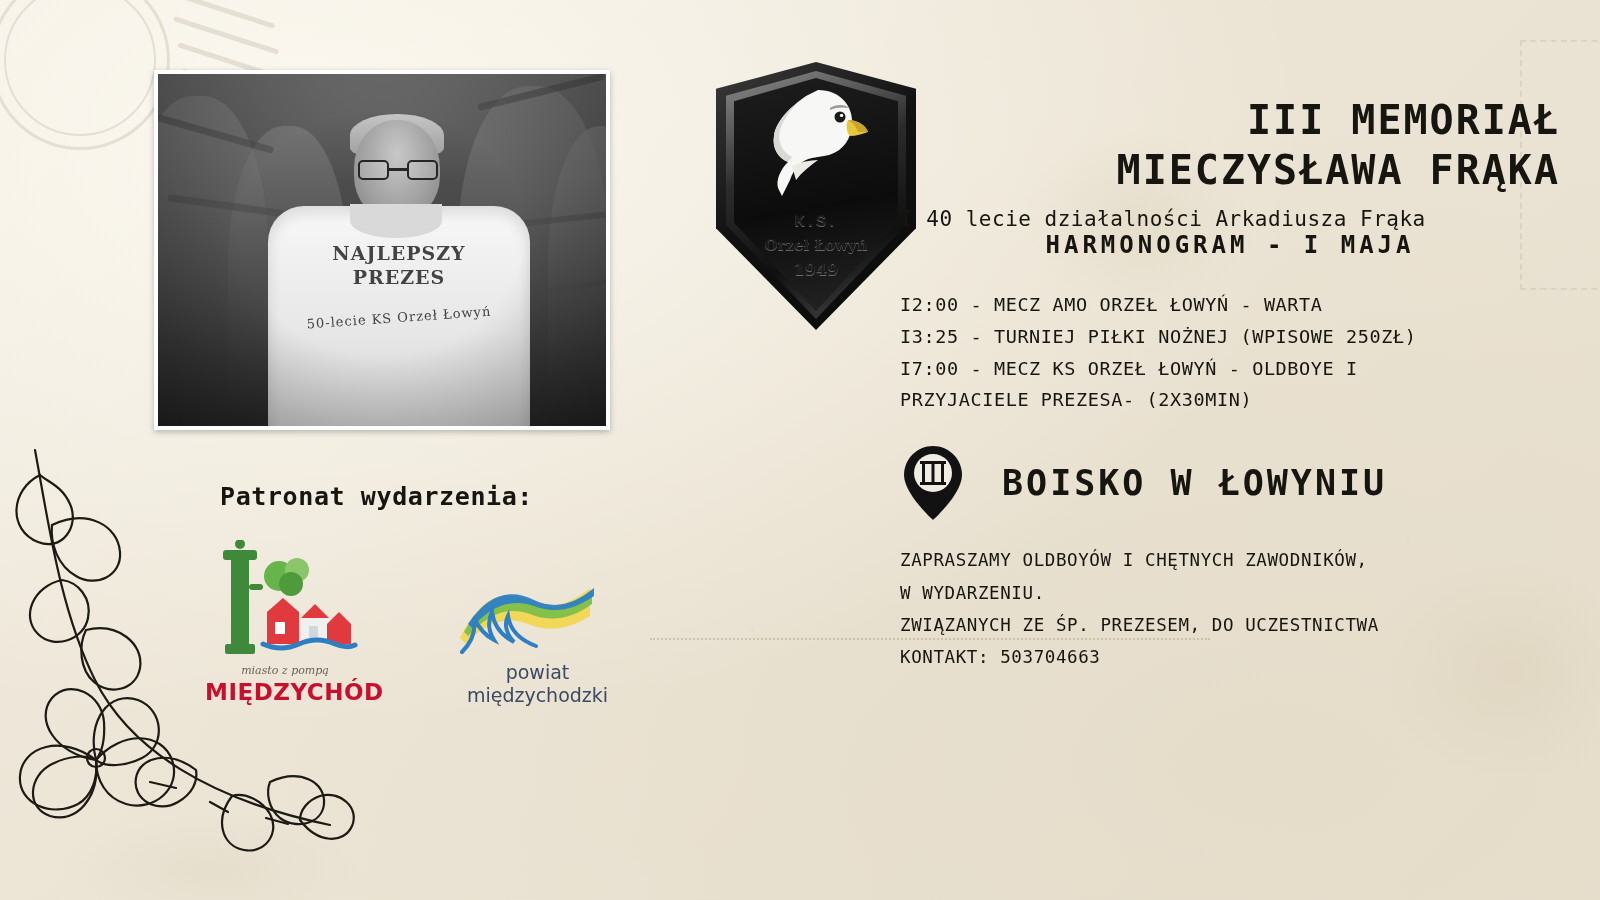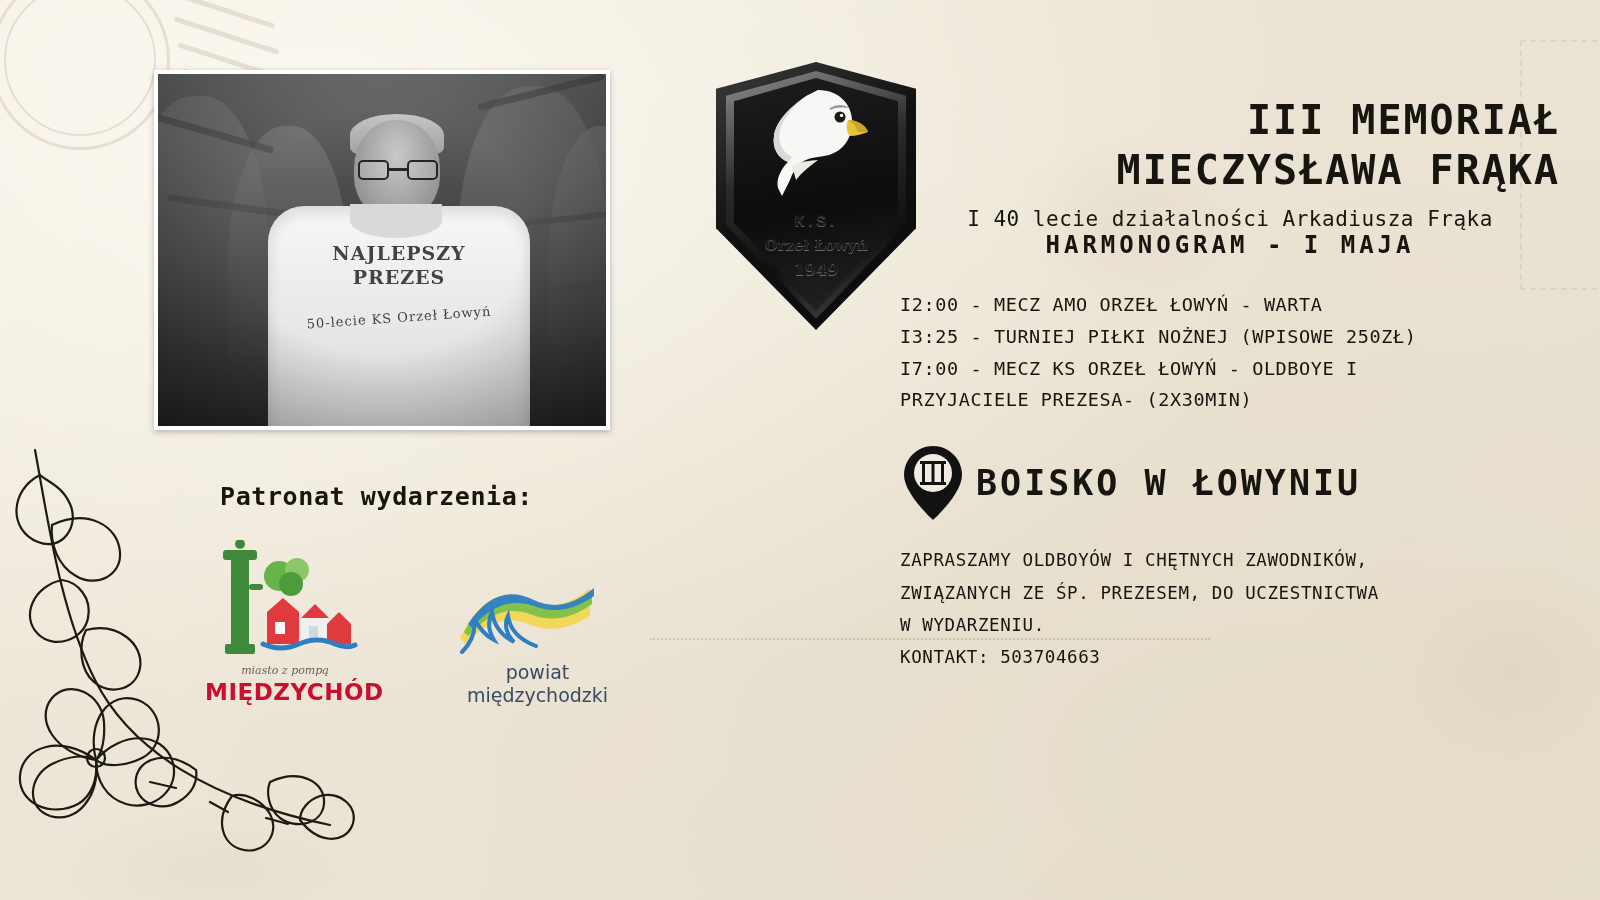--- a/index.html
+++ b/index.html
@@ -190,39 +190,39 @@
     font-size: 40px;
     letter-spacing: 2px;
     line-height: 1.25;
     text-align: right;
     margin: 0;
   }
   .subtitle {
     margin-top: 12px;
     font-size: 21px;
     letter-spacing: .5px;
-    text-align: center;
+    text-align: left;
   }
   .section-title {
     text-align: center;
     font-size: 24px;
     font-weight: bold;
     letter-spacing: 4px;
   }
   .schedule {
     margin-top: 30px;
     font-size: 18.5px;
     line-height: 1.72;
     letter-spacing: .6px;
   }
   .schedule div { white-space: nowrap; }
 
   .venue-row {
     margin-top: 28px;
-    display: flex; align-items: center; gap: 10px;
+    display: flex; align-items: center; gap: 36px;
   }
   .pin {
     width: 66px; height: 78px; position: relative; flex: 0 0 auto;
   }
   .venue-text {
     font-size: 35px; font-weight: bold; letter-spacing: 3px;
   }
 
   .invite {
     margin-top: 22px;
@@ -368,22 +368,22 @@
           <rect x="41" y="20" width="3" height="18"></rect>
           <rect x="20" y="17" width="26" height="3"></rect>
           <rect x="20" y="38" width="26" height="3"></rect>
         </g>
       </svg>
       <div class="venue-text">BOISKO W ŁOWYNIU</div>
     </div>
 
     <div class="invite">
       <div>ZAPRASZAMY OLDBOYÓW I CHĘTNYCH ZAWODNIKÓW,</div>
+      <div>W WYDARZENIU.</div>
       <div>ZWIĄZANYCH ZE ŚP. PREZESEM, DO UCZESTNICTWA</div>
-      <div>W WYDARZENIU.</div>
       <div>KONTAKT: 503704663</div>
     </div>
   </div>
 
   <div id="patronage-title">Patronat wydarzenia:</div>
 
   <div id="logo-miedzychod">
     <svg viewBox="0 0 160 130" width="160" height="130">
 
       <rect x="26" y="18" width="18" height="86" fill="#3f8a3a"></rect>

